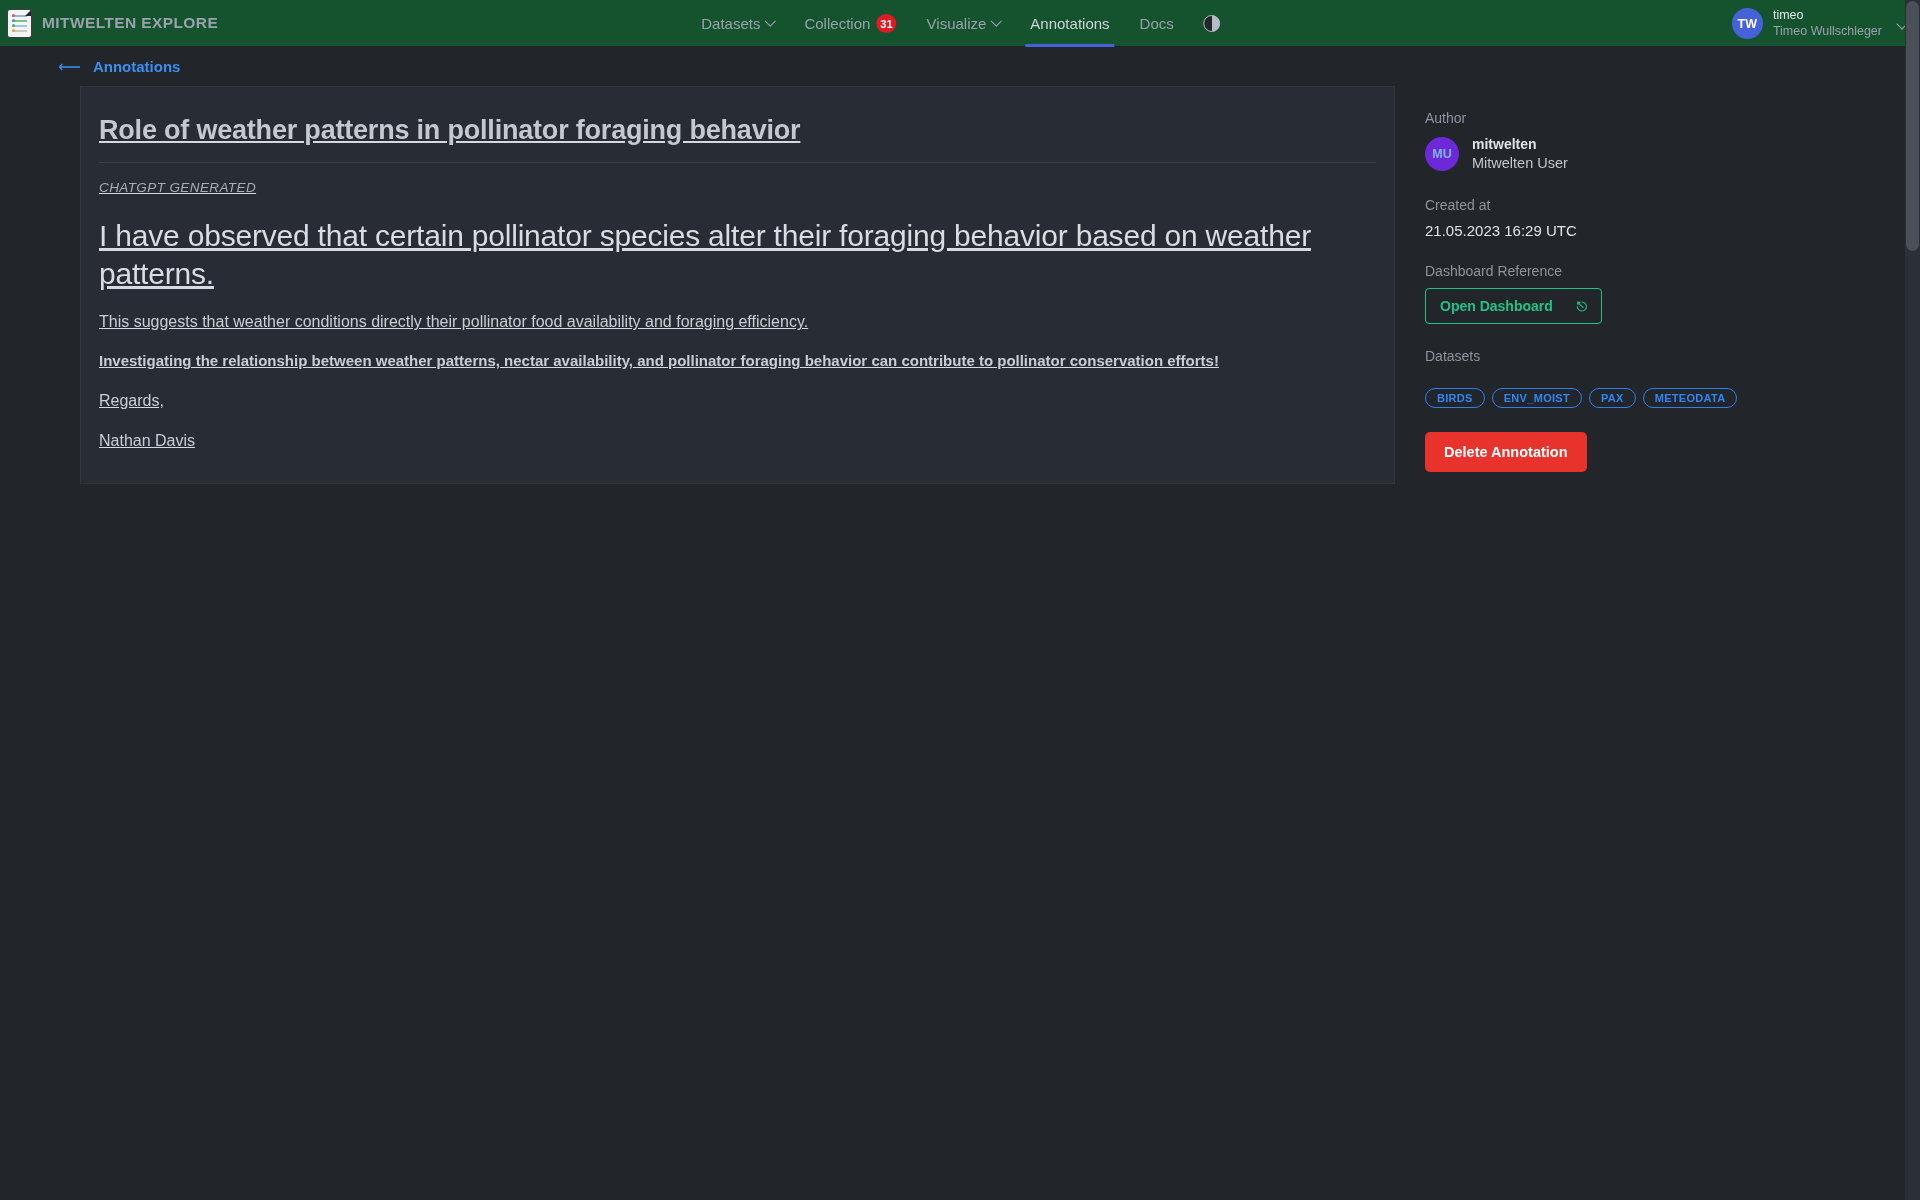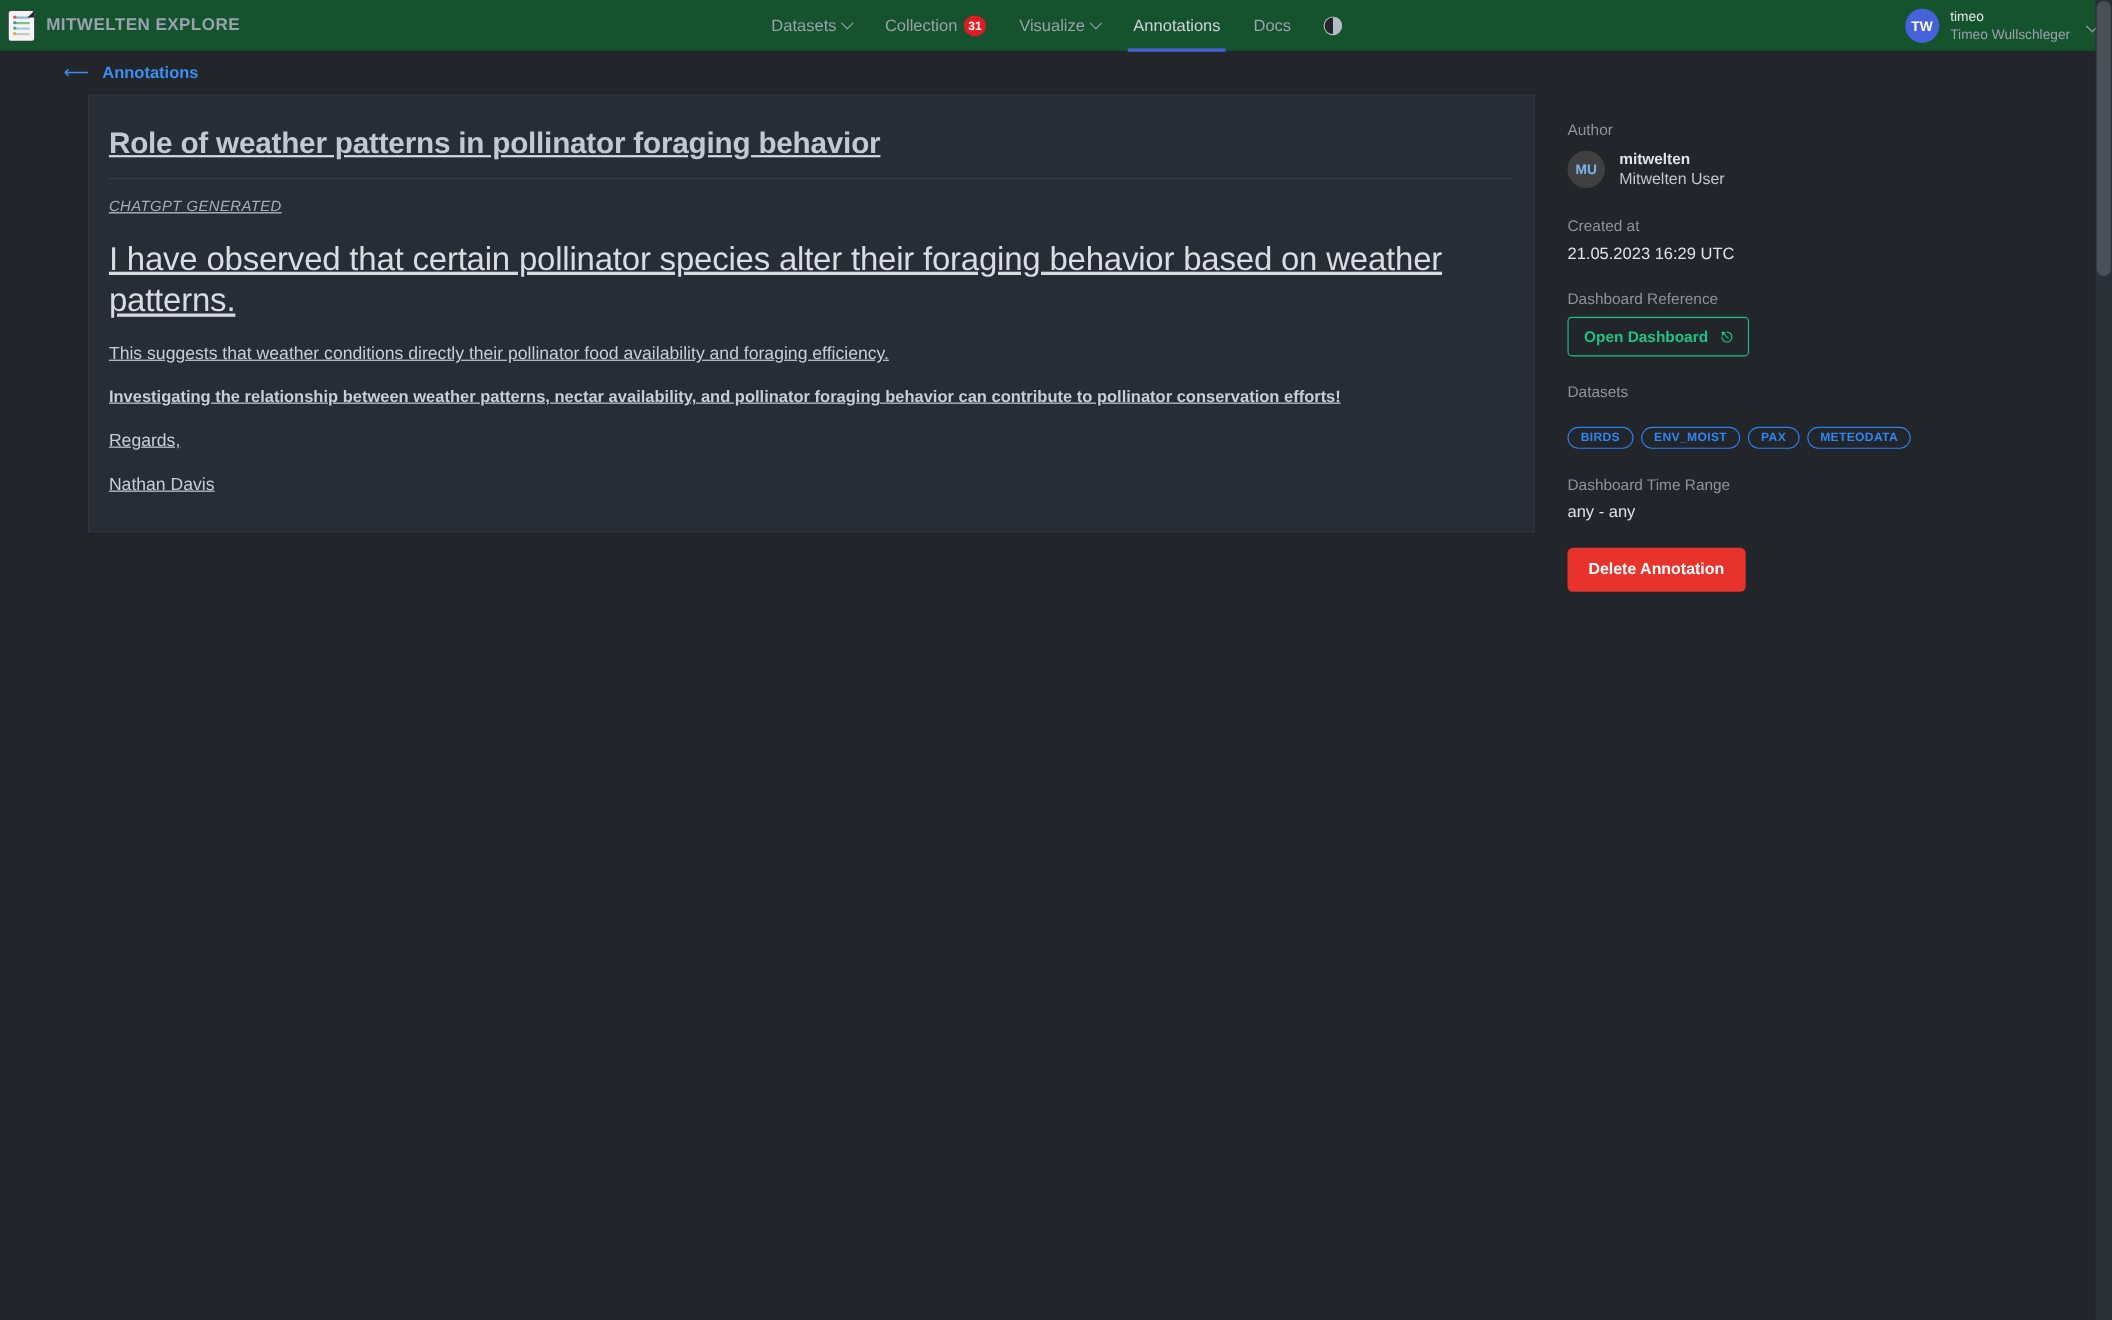--- a/index.html
+++ b/index.html
@@ -212,32 +212,32 @@
   }
   .side-label {
     font-size: 14px;
     color: #8e949d;
     margin-bottom: 9px;
   }
   .side-block { margin-bottom: 24px; }
   .author-row { display: flex; align-items: center; gap: 13px; }
   .avatar-author {
     width: 34px; height: 34px; border-radius: 50%;
-    background: #404040;
+    background: #6d28d9;
     color: #7ab8ef;
     font-size: 12.5px; font-weight: bold;
     display: flex; align-items: center; justify-content: center;
   }
   .author-lines { display: flex; flex-direction: column; line-height: 1.35; }
   .author-handle { font-size: 14px; font-weight: bold; color: #dfe3e8; }
   .author-full { font-size: 14.5px; color: #c2c7ce; }
   .side-value { font-size: 15px; color: #dfe3e8; }
 
   .btn-outline {
-    display: inline-flex; align-items: center; gap: 12px;
+    display: inline-flex; align-items: center; gap: 24px;
     border: 1px solid #1ec486;
     color: #1ec486;
     background: transparent;
     font-size: 14px; font-weight: bold;
     padding: 9px 14px;
     border-radius: 4px;
     cursor: pointer;
   }
   .ext-icon { font-size: 13px; line-height: 1; }
 
@@ -380,24 +380,20 @@
     <div class="side-block">
       <div class="side-label">Datasets</div>
       <div class="tags">
         <span class="tag">BIRDS</span>
         <span class="tag">ENV_MOIST</span>
         <span class="tag">PAX</span>
         <span class="tag">METEODATA</span>
       </div>
     </div>
 
-    <div class="side-block">
-      <div class="side-label">Dashboard Time Range</div>
-      <div class="side-value">any - any</div>
-    </div>
 
     <button class="btn-danger">Delete Annotation</button>
   </div>
 </div>
 
 <div class="scrollbar">
   <div class="scroll-thumb"></div>
 </div>
 
 </body></html>

